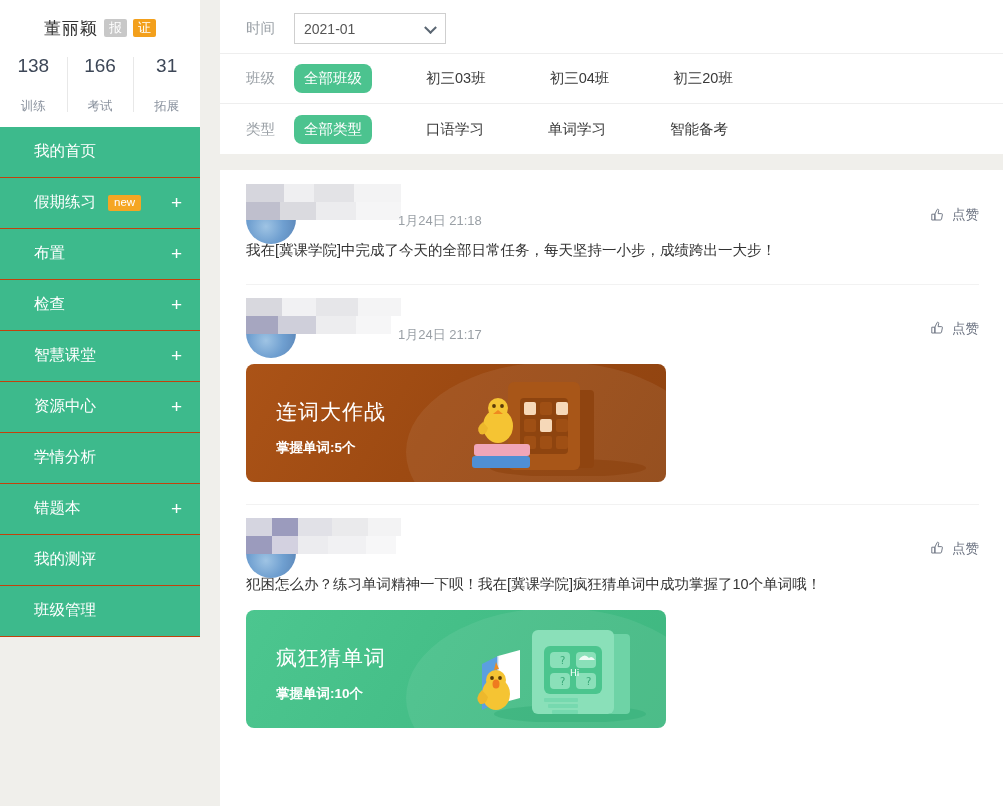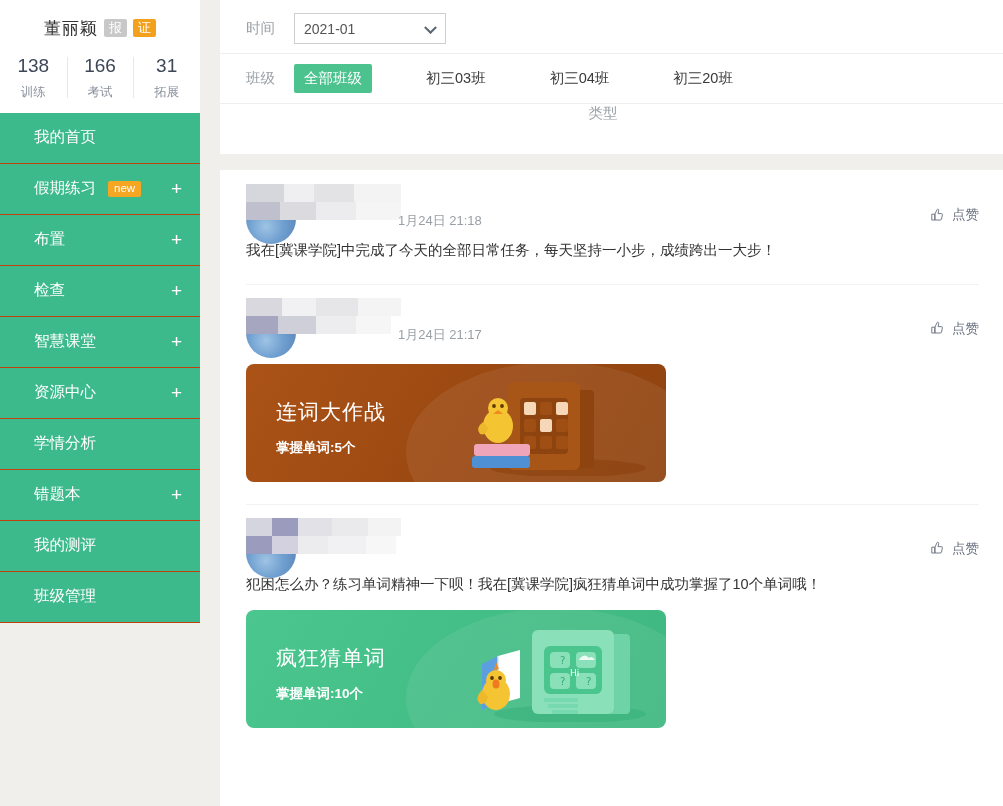--- a/index.html
+++ b/index.html
@@ -20,21 +20,21 @@
   .badge { display:inline-block; font-size:13px; color:#fff; padding:2px 5px 3px; line-height:1; border-radius:2px; }
   .badge-gray { background:#c8c8c8; }
   .badge-orange { background:#f3a01c; }
 
   .stats { display:flex; margin-top:12px; }
   .stat { flex:1; text-align:center; position:relative; }
   .stat + .stat::before {
     content:""; position:absolute; left:0; top:3px; bottom:3px; width:1px; background:#e8e8e8;
   }
   .stat-num { font-size:19px; color:#3d4757; line-height:1.25; }
-  .stat-label { font-size:12.5px; color:#8a929e; margin-top:6px; }
+  .stat-label { font-size:12.5px; color:#8a929e; margin-top:20px; }
 
   .nav { background:#3dba8c; flex:1 1 auto; }
   .nav-item {
     position:relative; height:51px; display:flex; align-items:center;
     padding:0 18px 0 34px; color:#fff; font-size:15.5px; cursor:pointer;
     border-bottom:1px solid #c2410c;
   }
   .nav-item:first-child { border-top:none; }
   .nav-label { flex:0 0 auto; }
   .nav-new {
@@ -47,36 +47,36 @@
 
   
   .gutter { width:20px; flex:0 0 20px; background:#f0efeb; }
   .main { flex:1 1 auto; height:806px; display:flex; flex-direction:column; overflow:hidden; }
 
   .filters { background:#fff; padding: 4px 0 0 0; }
   .filter-row {
     display:flex; align-items:center; min-height:50px;
     padding: 0 24px 0 26px; border-bottom:1px solid #eeeeee;
   }
-  .filter-row:last-child { border-bottom:none;flex-direction:column; }
+  .filter-row:last-child { border-bottom:none; }
   .filter-label { width:48px; flex:0 0 48px; font-size:14.5px; color:#9aa0a6; }
   .select-box {
     width:152px; height:31px; border:1px solid #cfcfcf; background:#fff;
     display:flex; align-items:center; padding:0 9px; position:relative;
     font-size:14px; color:#555; cursor:pointer;
   }
   .chev { position:absolute; right:10px; top:50%; width:9px; height:9px;
           border-right:2px solid #5a6672; border-bottom:2px solid #5a6672;
           transform: translateY(-65%) rotate(45deg); }
   .chips { display:flex; align-items:center; }
   .chip {
     font-size:14.5px; color:#3a3a3a; padding:5px 10px; cursor:pointer;
     margin-right:44px; white-space:nowrap;
   }
-  .chip.active { background:#4cc38f; color:#fff; border-radius:2px; }
+  .chip.active { background:#4cc38f; color:#fff; border-radius:8px; }
   .chip:last-child { margin-right:0; }
 
   .band { height:16px; background:#f0efeb; flex:0 0 16px; }
 
   .feed { background:#fff; flex:1 1 auto; overflow:hidden; }
   .post { padding: 14px 24px 0 26px; position:relative; }
   .post + .post .post-sep { display:block; }
   .post-sep { display:none; position:absolute; left:26px; right:24px; top:0; height:1px; background:#f2f2f2; }
 
   .post-head { display:flex; align-items:flex-start; position:relative; min-height:52px; }
@@ -198,20 +198,26 @@
         <div class="chips">
           <span class="chip active">全部班级</span>
           <span class="chip">初三03班</span>
           <span class="chip">初三04班</span>
           <span class="chip">初三20班</span>
         </div>
       </div>
 
       <div class="filter-row">
         <span class="filter-label">类型</span>
+        <div class="chips">
+          <span class="chip active">全部类型</span>
+          <span class="chip">口语学习</span>
+          <span class="chip">单词学习</span>
+          <span class="chip">智能备考</span>
+        </div>
       </div>
     </section>
 
     <div class="band"></div>
 
     <section class="feed">
 
       <article class="post">
 
         <div class="post-head">

